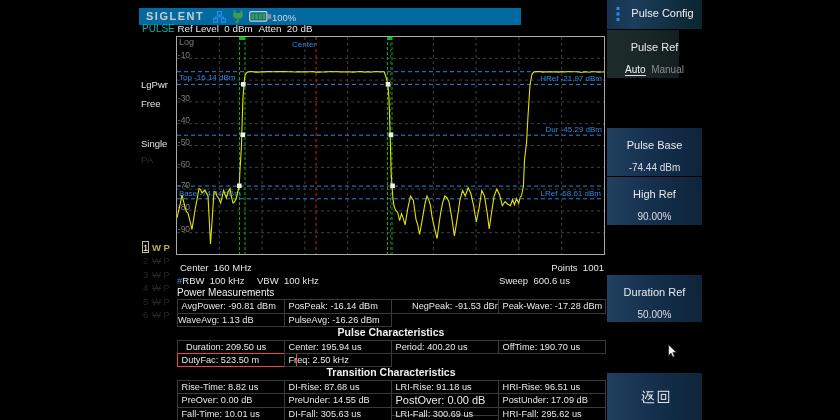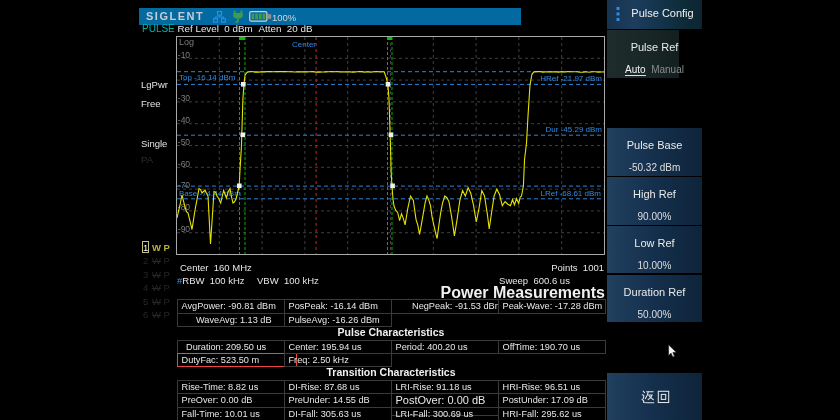--- a/index.html
+++ b/index.html
@@ -124,26 +124,26 @@
  <rect x="212.7" y="96.5" width="4.6" height="4.6" fill="#f0f0f0"></rect>
  <rect x="214.3" y="147.5" width="4.6" height="4.6" fill="#f0f0f0"></rect>
  <rect x="0.5" y="0.5" width="428" height="218" fill="none" stroke="#a9a9a9" stroke-width="1"></rect>
 </svg>
 
 <div class="abs" style="left:180px;top:261.5px;font-size:9.5px;color:#e6e6e6">Center&nbsp; 160 MHz</div>
 <div class="abs" style="left:465px;top:261.5px;width:139px;text-align:right;font-size:9.5px;color:#e6e6e6">Points&nbsp; 1001</div>
 <div class="abs" style="left:177px;top:275px;font-size:9.5px;color:#e6e6e6"><span style="color:#3b8fe8">#</span>RBW&nbsp; 100 kHz</div>
 <div class="abs" style="left:257px;top:275px;font-size:9.5px;color:#e6e6e6">VBW&nbsp; 100 kHz</div>
 <div class="abs" style="left:465px;top:275px;width:139px;text-align:center;font-size:9.5px;color:#e6e6e6">Sweep&nbsp; 600.6 us</div>
-<div class="abs" style="left:177px;top:286.0px;width:428px;height:13.4px;line-height:13.4px;text-align:right;font-size:16px;font-weight:bold;color:#f0f0f0">Power Measurements</div>
+<div class="abs" style="left:177px;top:286.0px;width:428px;height:13.4px;line-height:13.4px;text-align:left;font-size:10px;font-weight:normal;color:#f0f0f0">Power Measurements</div>
 <div class="abs" style="left:177px;top:299.4px;width:108px;height:14.4px;border:1px solid #3a3a3a;font-size:9.2px;color:#e8e8e8;line-height:13.4px;padding-left:3.5px;white-space:nowrap;overflow:hidden">AvgPower: -90.81 dBm</div>
 <div class="abs" style="left:284px;top:299.4px;width:108px;height:14.4px;border:1px solid #3a3a3a;font-size:9.2px;color:#e8e8e8;line-height:13.4px;padding-left:3.5px;white-space:nowrap;overflow:hidden">PosPeak: -16.14 dBm</div>
 <div class="abs" style="left:391px;top:299.4px;width:108px;height:14.4px;border:1px solid #3a3a3a;font-size:9.2px;color:#e8e8e8;line-height:13.4px;padding-left:20px;white-space:nowrap;overflow:hidden">NegPeak: -91.53 dBm</div>
 <div class="abs" style="left:498px;top:299.4px;width:108px;height:14.4px;border:1px solid #3a3a3a;font-size:9.2px;color:#e8e8e8;line-height:13.4px;padding-left:3.5px;white-space:nowrap;overflow:hidden">Peak-Wave: -17.28 dBm</div>
-<div class="abs" style="left:177px;top:312.8px;width:108px;height:14.4px;border:1px solid #3a3a3a;font-size:9.2px;color:#e8e8e8;line-height:13.4px;padding-left:18px;white-space:nowrap;overflow:hidden">WaveAvg: 1.13 dB</div>
+<div class="abs" style="left:177px;top:312.8px;width:108px;height:14.4px;border:1px solid #3a3a3a;font-size:9.2px;color:#e8e8e8;line-height:13.4px;padding-left:0;white-space:nowrap;overflow:hidden">WaveAvg: 1.13 dB</div>
 <div class="abs" style="left:284px;top:312.8px;width:108px;height:14.4px;border:1px solid #3a3a3a;font-size:9.2px;color:#e8e8e8;line-height:13.4px;padding-left:3.5px;white-space:nowrap;overflow:hidden">PulseAvg: -16.26 dBm</div>
 <div class="abs" style="left:391px;top:312.8px;width:108px;height:14.4px;font-size:9.2px;color:#e8e8e8;line-height:13.4px;padding-left:3.5px;white-space:nowrap;overflow:hidden"></div>
 <div class="abs" style="left:498px;top:312.8px;width:108px;height:14.4px;font-size:9.2px;color:#e8e8e8;line-height:13.4px;padding-left:3.5px;white-space:nowrap;overflow:hidden"></div>
 <div class="abs" style="left:177px;top:326.2px;width:428px;height:13.4px;line-height:13.4px;text-align:center;font-size:10.5px;font-weight:bold;color:#f0f0f0">Pulse Characteristics</div>
 <div class="abs" style="left:177px;top:339.6px;width:108px;height:14.4px;border:1px solid #3a3a3a;font-size:9.2px;color:#e8e8e8;line-height:13.4px;padding-left:8px;white-space:nowrap;overflow:hidden">Duration: 209.50 us</div>
 <div class="abs" style="left:284px;top:339.6px;width:108px;height:14.4px;border:1px solid #3a3a3a;font-size:9.2px;color:#e8e8e8;line-height:13.4px;padding-left:3.5px;white-space:nowrap;overflow:hidden">Center: 195.94 us</div>
 <div class="abs" style="left:391px;top:339.6px;width:108px;height:14.4px;border:1px solid #3a3a3a;font-size:9.2px;color:#e8e8e8;line-height:13.4px;padding-left:3.5px;white-space:nowrap;overflow:hidden">Period: 400.20 us</div>
 <div class="abs" style="left:498px;top:339.6px;width:108px;height:14.4px;border:1px solid #3a3a3a;font-size:9.2px;color:#e8e8e8;line-height:13.4px;padding-left:3.5px;white-space:nowrap;overflow:hidden">OffTime: 190.70 us</div>
 <div class="abs" style="left:177px;top:353.0px;width:120px;height:14.4px;border:1px solid #ef4444;font-size:9.2px;color:#e8e8e8;line-height:13.4px;padding-left:3.5px;white-space:nowrap;overflow:hidden">DutyFac: 523.50 m</div>
 <div class="abs" style="left:284px;top:353.0px;width:108px;height:14.4px;border:1px solid #3a3a3a;font-size:9.2px;color:#e8e8e8;line-height:13.4px;padding-left:3.5px;white-space:nowrap;overflow:hidden">Freq: 2.50 kHz</div>
@@ -171,29 +171,25 @@
         <rect x="0.5" y="11" width="3" height="3" fill="#2e8aec"></rect>
    </svg>
    <div class="abs" style="left:16px;top:7px;width:79px;text-align:center;font-size:11px;color:#f0f0f0">Pulse Config</div>
  </div>
  <div class="abs" style="left:0;top:29.5px;width:72px;height:48.5px;background:linear-gradient(90deg,#1e2d2c 0%,#1a2928 40%,#141f1f 100%)">
    <div class="abs" style="left:0;top:11px;width:95px;text-align:center;font-size:11px;color:#eaeaea">Pulse Ref</div>
    <div class="abs" style="left:0;top:34px;width:95px;text-align:center;font-size:10px"><span style="color:#f2f2f2;border-bottom:1px solid #e0e0e0;padding-bottom:0.5px">Auto</span><span style="color:#8b8b8b">&nbsp; Manual</span></div>
  </div>
 <div class="btn" style="top:128.3px;height:47.5px">
       <div class="t" style="top:11px">Pulse Base</div>
-      <div class="v" style="top:34px">-50.32 dBm</div>
+      <div class="v" style="top:34px">-74.44 dBm</div>
     </div>
 <div class="btn" style="top:177.10000000000002px;height:47.5px">
       <div class="t" style="top:11px">High Ref</div>
       <div class="v" style="top:34px">90.00%</div>
-    </div>
-<div class="btn" style="top:225.90000000000003px;height:47.5px">
-      <div class="t" style="top:11px">Low Ref</div>
-      <div class="v" style="top:34px">10.00%</div>
     </div>
 <div class="btn" style="top:274.70000000000005px;height:47.5px">
       <div class="t" style="top:11px">Duration Ref</div>
       <div class="v" style="top:34px">50.00%</div>
     </div>
 
  <div class="btn" style="top:373px;height:47px">
   <svg class="abs" style="left:33.5px;top:16.5px" width="29" height="14" viewBox="0 0 29 14">
    <g stroke="#e4e4e4" stroke-width="1.05" fill="none" stroke-linecap="round">
     <path d="M2.2 1.1 L3.5 2.6"></path>

